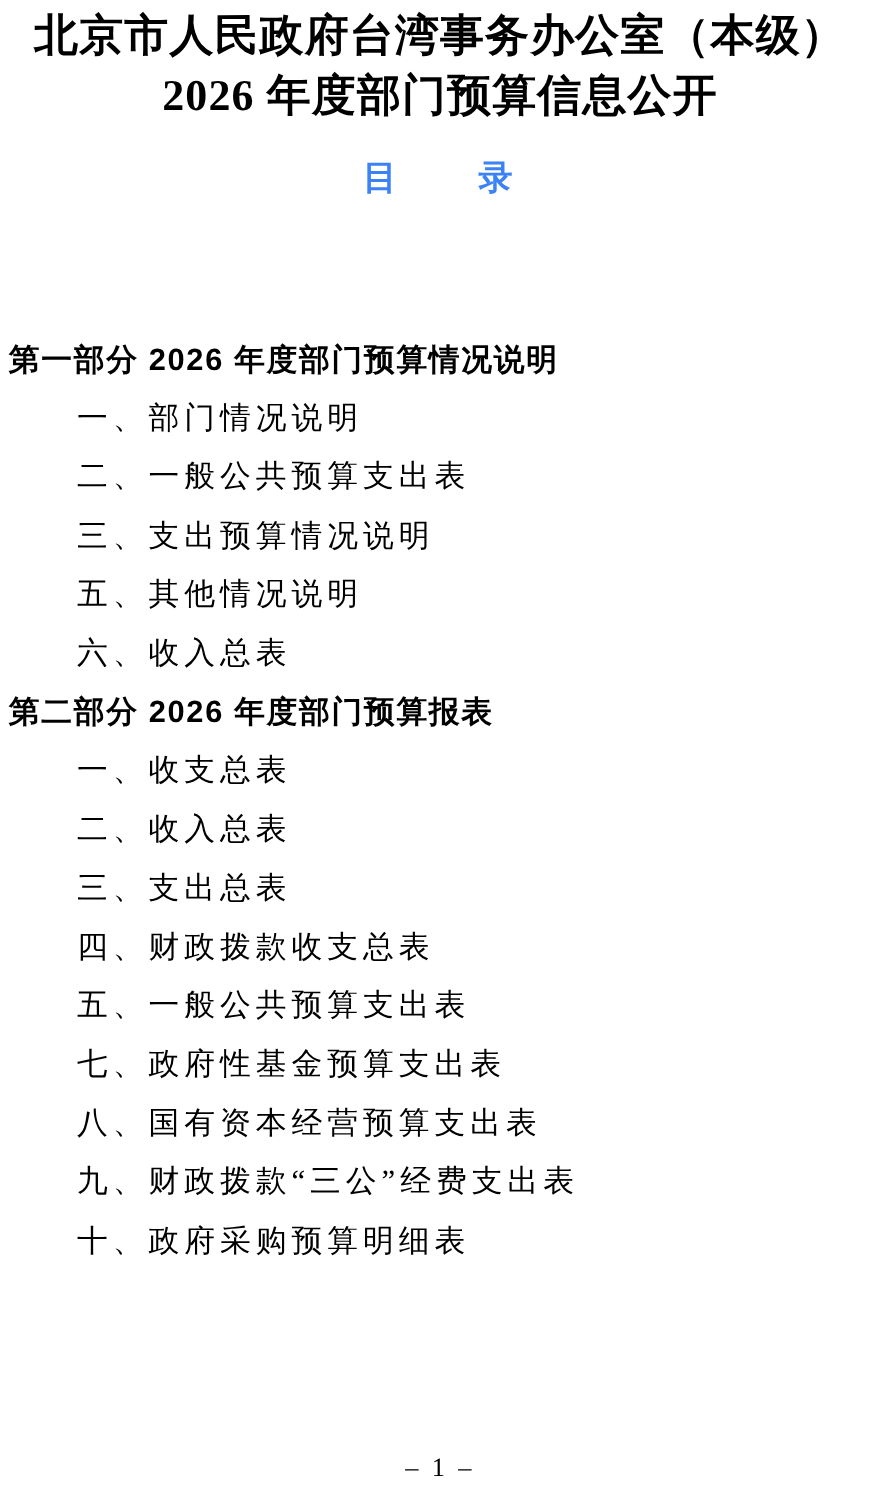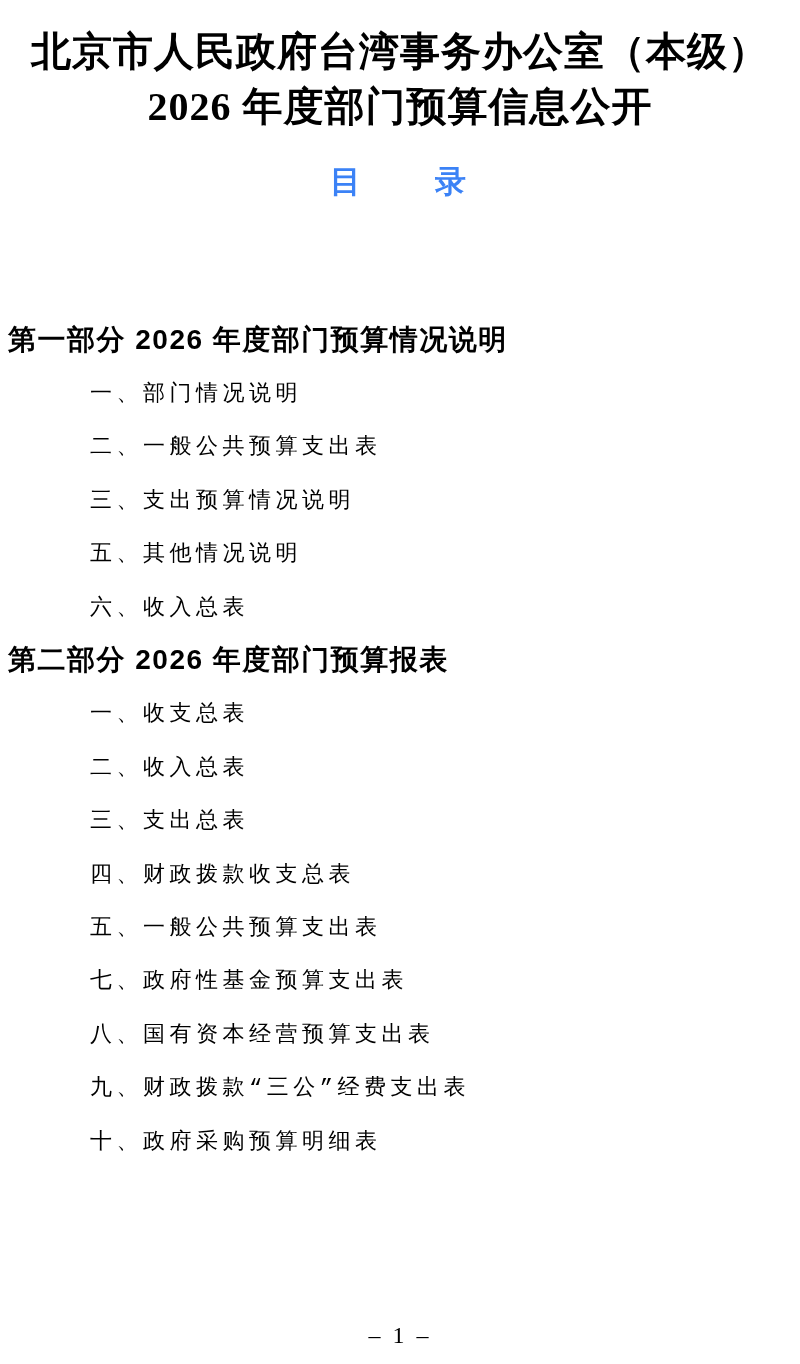--- a/index.html
+++ b/index.html
@@ -13,64 +13,64 @@
     font-family: "Liberation Serif", "DejaVu Serif", serif;
   }
   .page {
     position: absolute;
     top: 0; left: 0;
     width: 800px;
     height: 1364px;
     background: #ffffff;
   }
   .doc-title {
-    padding-top: 24px;
+    padding-top: 4px;
     text-align: center;
     font-family: "Liberation Serif", "DejaVu Serif", serif;
     font-weight: bold;
     font-size: 40px;
     line-height: 55px;
     letter-spacing: 1px;
     color: #000000;
   }
   .toc-heading {
     margin-top: 28px;
     text-align: center;
     font-family: "Liberation Serif", "DejaVu Serif", serif;
     font-weight: bold;
     font-size: 31px;
     line-height: 40px;
     letter-spacing: 4px;
     color: #3b82f6;
   }
   .toc-body {
     position: absolute;
-    top: 313px;
+    top: 300px;
     left: 0;
     width: 752px;
   }
   .row {
     height: 53.4px;
     display: flex;
     align-items: center;
   }
   .section-heading {
     font-family: "Liberation Sans", "DejaVu Sans", sans-serif;
     font-weight: bold;
     font-size: 28px;
     letter-spacing: 1.5px;
     padding-left: 8px;
     white-space: pre;
   }
   .toc-item {
-    font-family: Liberation Mono, monospace;
+    font-family: Liberation Serif, serif;
     font-weight: normal;
-    font-size: 22px;
+    font-size: 28px;
     letter-spacing: 4.5px;
-    padding-left: 90px;
+    padding-left: 70px;
     white-space: pre;
   }
   .page-number {
     position: absolute;
     top: 1322px;
     left: 0;
     width: 800px;
     text-align: center;
     font-family: "Liberation Serif", "DejaVu Serif", serif;
     font-size: 24px;

